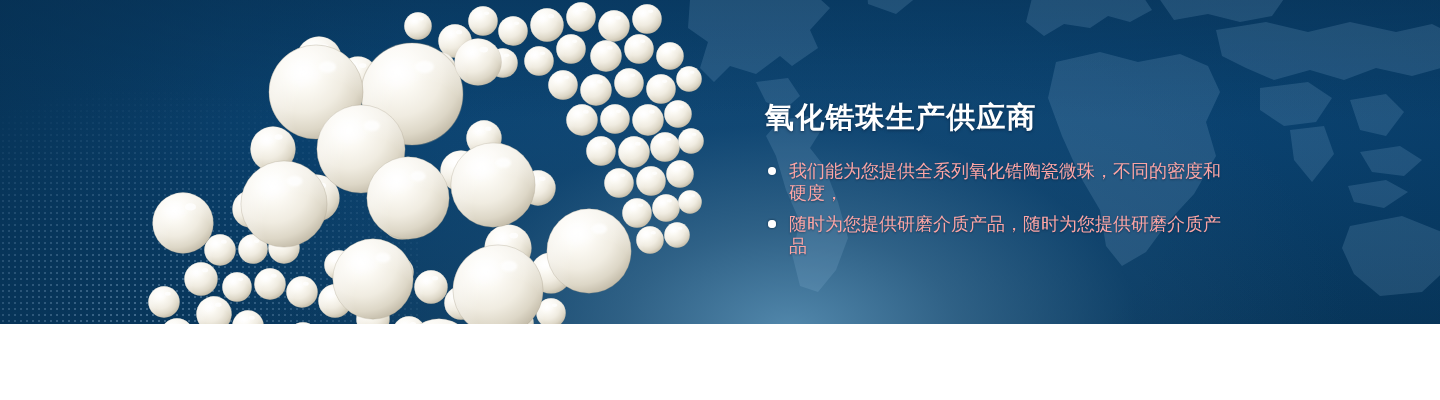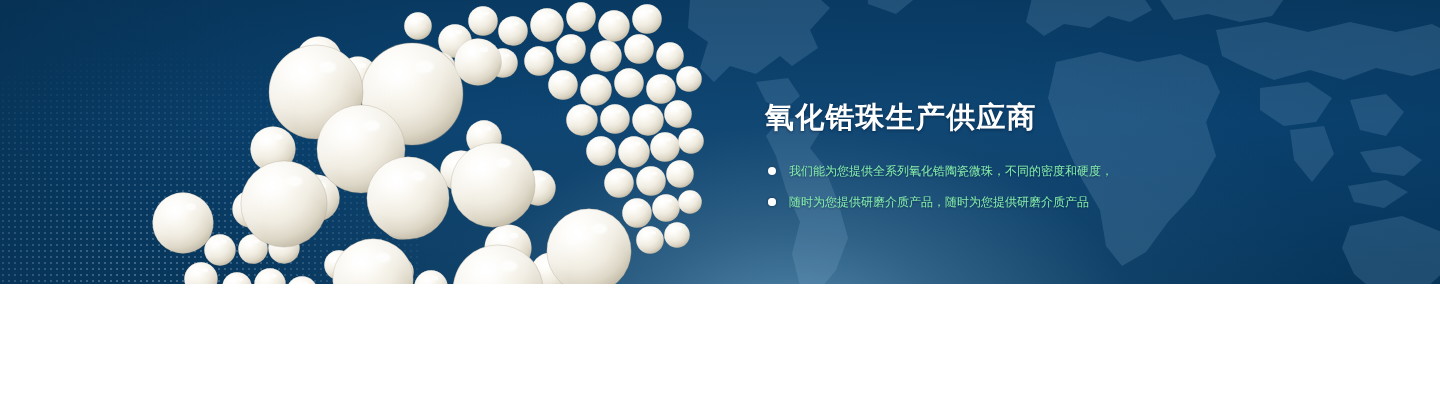--- a/index.html
+++ b/index.html
@@ -6,21 +6,21 @@
   html, body {
     margin: 0;
     padding: 0;
     background: #ffffff;
   }
   * { box-sizing: border-box; }
 
   .banner {
     position: relative;
     width: 1440px;
-    height: 284px;
+    height: 324px;
     overflow: hidden;
     font-family: "Liberation Sans", "DejaVu Sans", sans-serif;
     background: #0a4472;
   }
 
   
   .bg-base {
     position: absolute;
     inset: 0;
     background:
@@ -125,23 +125,23 @@
   }
   .bullets {
     list-style: none;
     margin: 0;
     padding: 0;
   }
   .bullet {
     position: relative;
     padding-left: 24px;
     margin-bottom: 9px;
-    font-size: 12px;
+    font-size: 18px;
     line-height: 22px;
-    color: #86efac;
+    color: #fca5a5;
     text-shadow: 0 1px 2px rgba(0,20,45,0.45);
   }
   .bullet:last-child { margin-bottom: 0; }
   .bullet .dot {
     position: absolute;
     left: 3px;
     top: 7px;
     width: 8px;
     height: 8px;
     border-radius: 50%;

